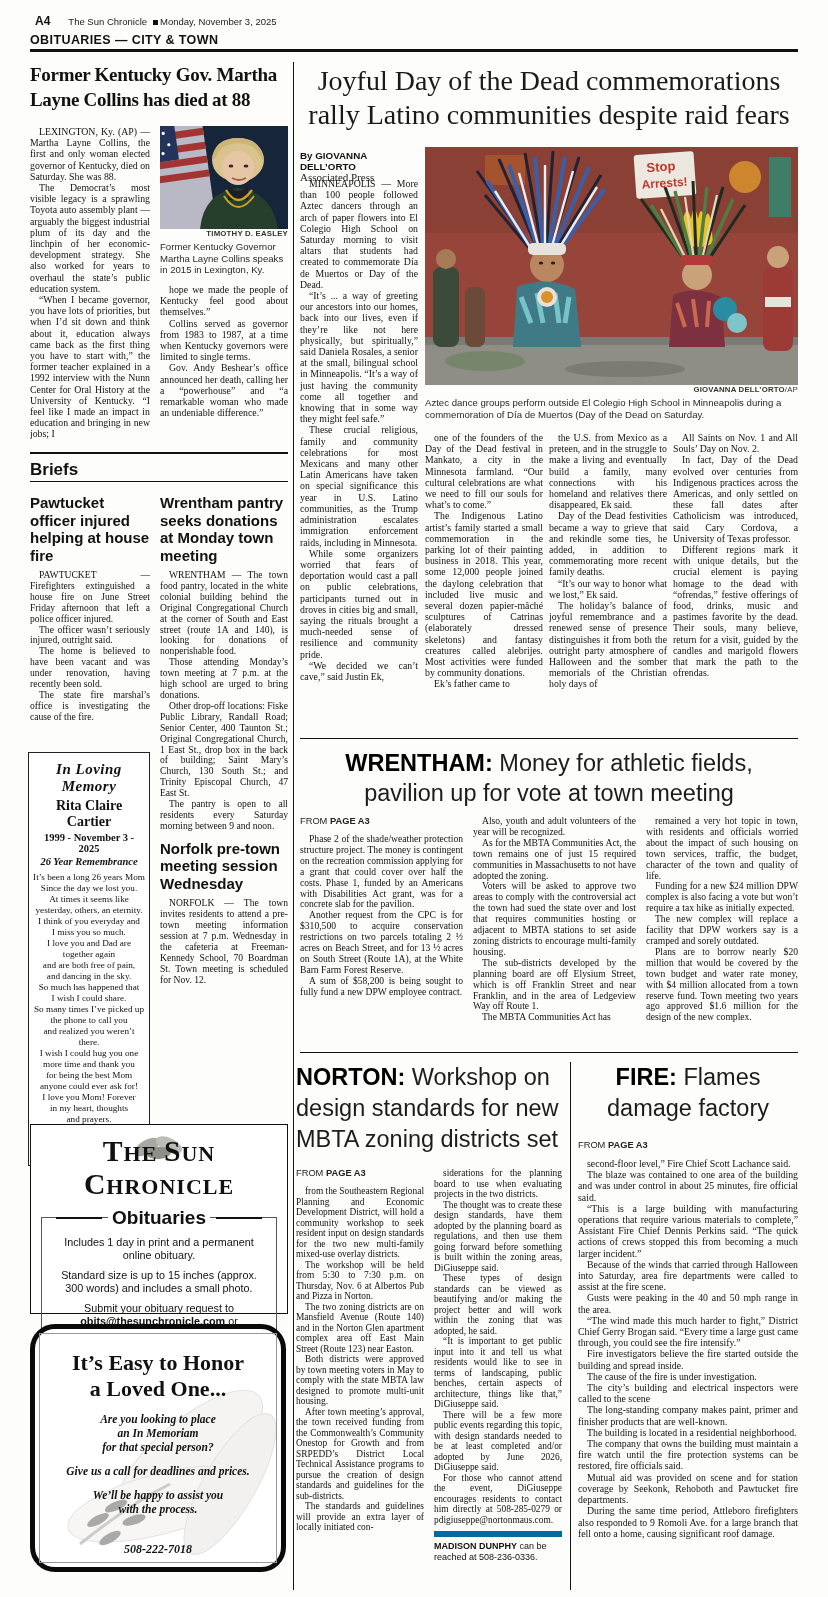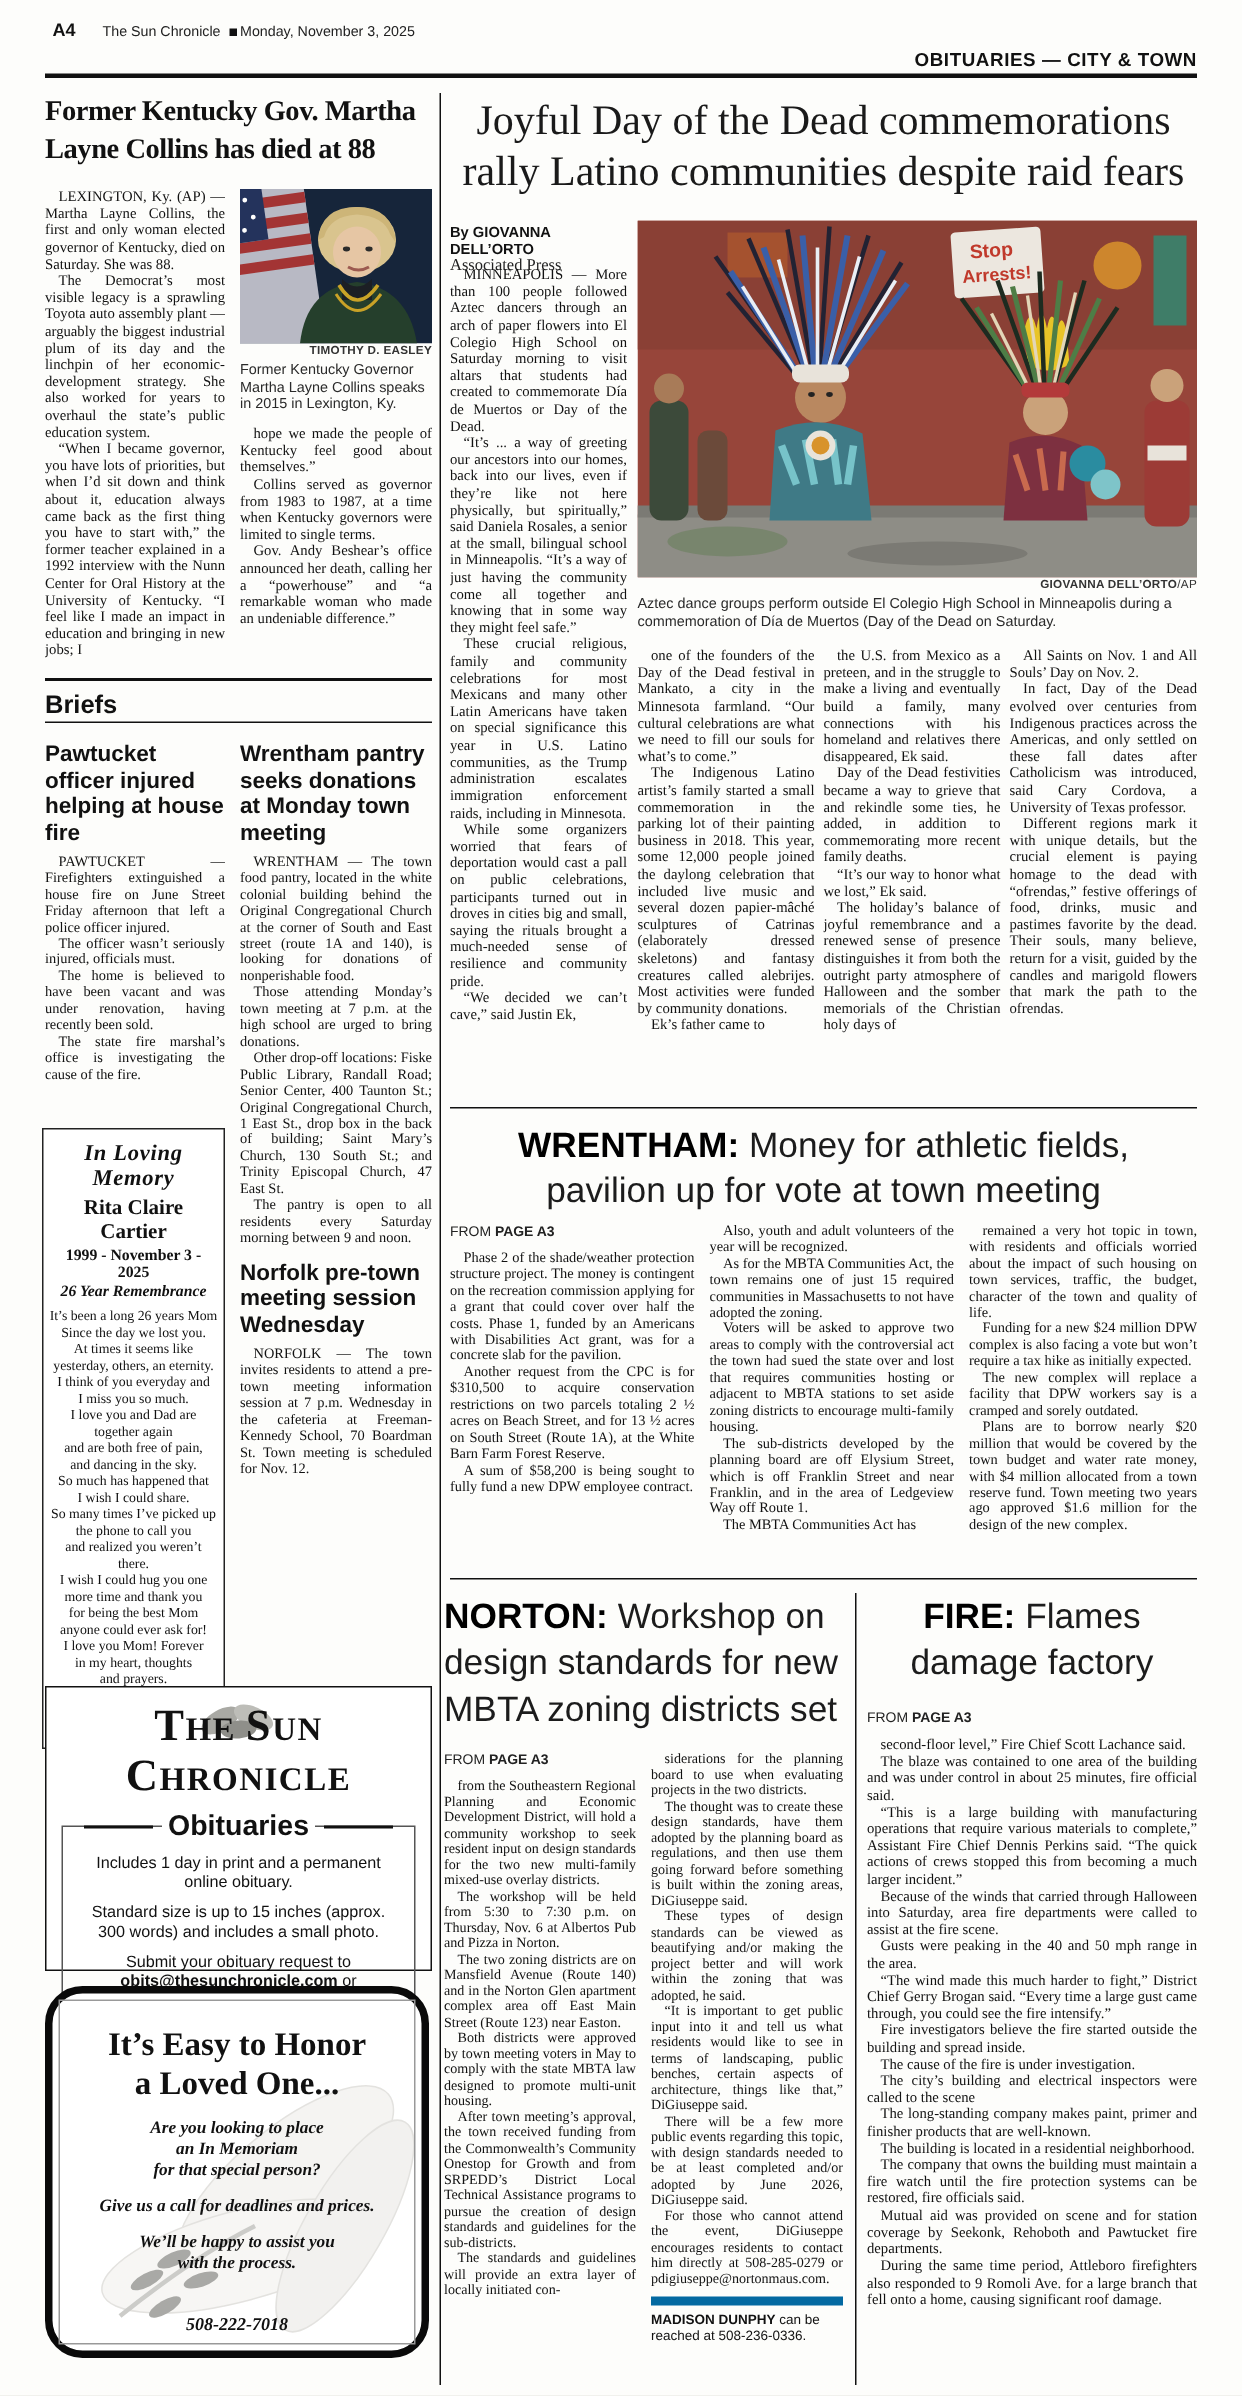--- a/index.html
+++ b/index.html
@@ -6,21 +6,21 @@
   .page{position:relative;width:828px;height:1597px;margin:0 auto;background:#fdfdfb;overflow:hidden;
         font-family:"Liberation Serif",serif;color:#111;}
   .abs{position:absolute;}
   .rule-h{background:#111;height:1px;}
   .rule-v{background:#111;width:1px;}
 
   
   .pg-num{font-family:"Liberation Sans",sans-serif;font-weight:bold;font-size:12px;}
   .masthead-line{font-family:"Liberation Sans",sans-serif;font-size:9.5px;color:#222;}
   .sq{display:inline-block;width:5px;height:5px;background:#111;margin:0 2px 0 6px;}
-  .section-title{font-family:"Liberation Sans",sans-serif;font-weight:bold;font-size:12.5px;letter-spacing:.4px;text-align:right;}
+  .section-title{font-family:"Liberation Sans",sans-serif;font-weight:bold;font-size:12.5px;letter-spacing:.4px;text-align:left;}
 
   
   .collins-hl{font-size:19px;line-height:25px;font-weight:bold;text-align:left;letter-spacing:-.3px;}
   .dead-hl{font-size:28px;line-height:34px;font-weight:400;text-align:center;color:#1a1a1a;}
   .brief-sec{font-family:"Liberation Sans",sans-serif;font-weight:bold;font-size:17px;}
   .brief-hl{font-family:"Liberation Sans",sans-serif;font-weight:bold;font-size:15px;line-height:17.5px;margin:8px 0 6px;}
   .jump-hl{font-family:"Liberation Sans",sans-serif;font-weight:400;text-align:center;color:#1c1c1c;}
   .jump-hl .kick{font-weight:bold;color:#000;}
   .wr-hl{font-size:23.5px;line-height:30px;}
   .no-hl{font-size:23.5px;line-height:31px;}
@@ -245,21 +245,21 @@
     </div>
 
   <div class="abs rule-h" style="left:30px;top:452px;width:258px;height:2px;"></div>
   <div class="abs brief-sec" style="left:30px;top:460px;">Briefs</div>
   <div class="abs rule-h" style="left:30px;top:481px;width:258px;"></div>
 
   <div class="abs" style="left:30px;top:486px;width:120px;">
     <div class="brief-hl">Pawtucket officer injured helping at house fire</div>
     <div class="body body-sm">
         <p>PAWTUCKET — Firefighters extinguished a house fire on June Street Friday afternoon that left a police officer injured.</p>
-        <p>The officer wasn’t seriously injured, officials must.</p>
+        <p>The officer wasn’t seriously injured, outright said.</p>
         <p>The home is believed to have been vacant and was under renovation, having recently been sold.</p>
         <p>The state fire marshal’s office is investigating the cause of the fire.</p>
       </div>
   </div>
 
   <div class="abs" style="left:160px;top:486px;width:128px;height:628px;overflow:hidden;">
     <div>
       <div class="brief-hl">Wrentham pantry seeks donations at Monday town meeting</div>
       <div class="body body-sm">
           <p>WRENTHAM — The town food pantry, located in the white colonial building behind the Original Congregational Church at the corner of South and East street (route 1A and 140), is looking for donations of nonperishable food.</p>

